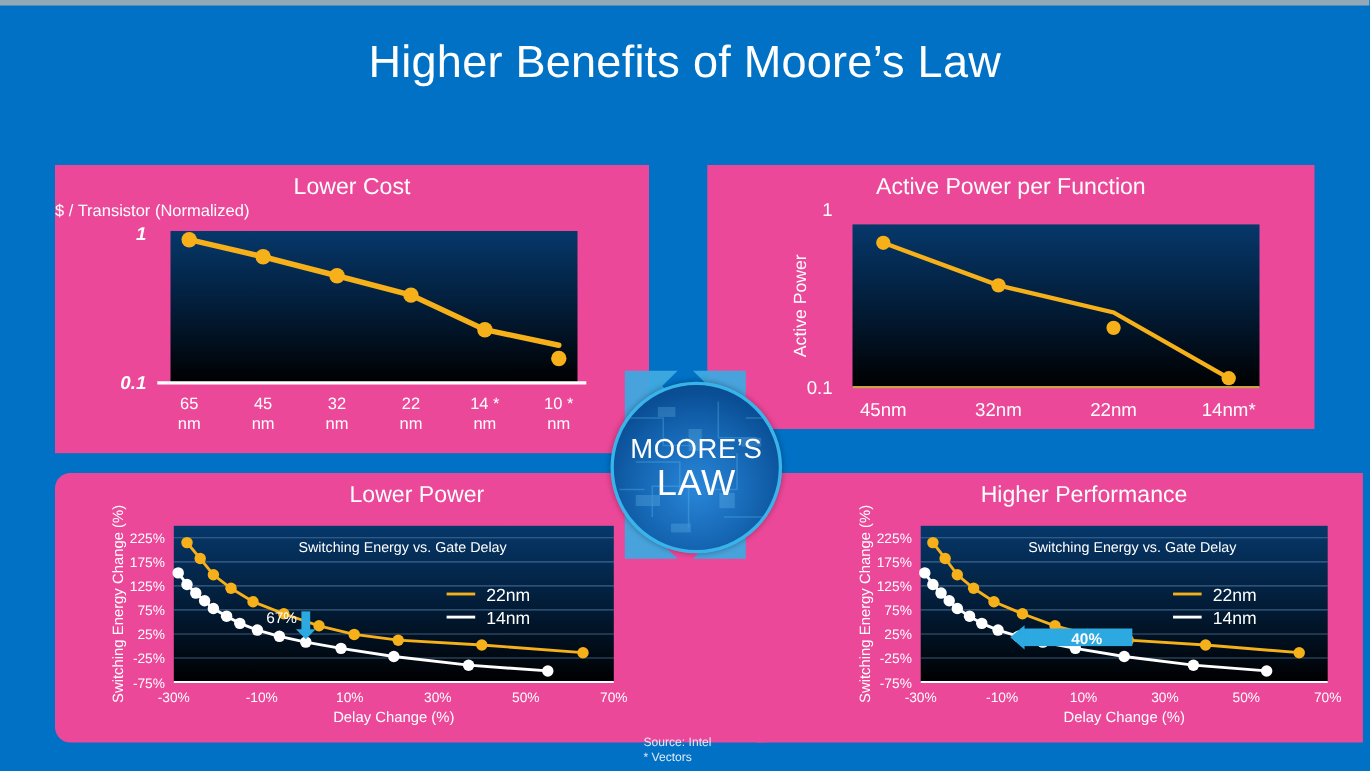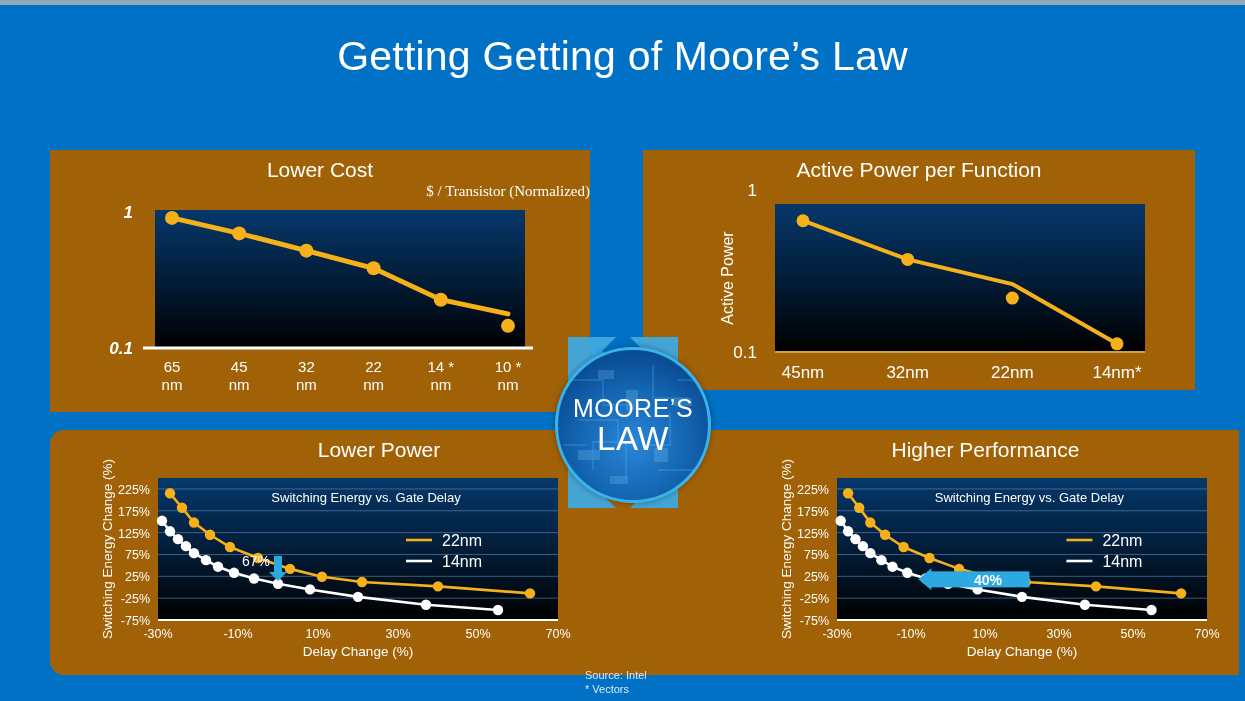--- a/index.html
+++ b/index.html
@@ -14,33 +14,33 @@
   
   .title{
     position:absolute;left:0;top:32px;width:1245px;
     text-align:center;color:#ffffff;
     font-size:41px;line-height:48px;font-weight:400;
     letter-spacing:.2px;
   }
   .title .l2{display:block;}
 
   
-  .panel{position:absolute;background:#a16207;}
+  .panel{position:absolute;background:#ec4899;}
   #panel-cost{left:50px;top:150px;width:540px;height:262px;}
   #panel-power{left:643px;top:150px;width:552px;height:240px;}
   #panel-lowpower{left:50px;top:430px;width:658px;height:245px;border-radius:14px;}
   #panel-perf{left:688px;top:430px;width:507px;height:245px;padding-left:44px;}
 
   .panel-title{
     text-align:center;color:#ffffff;font-size:21px;
     padding-top:8px;font-weight:400;
   }
   .panel-sub{
-    text-align:right;color:#ffffff;font-size:15px;
-    padding-top:1px;font-weight:400;font-family:Liberation Serif, serif;
+    text-align:left;color:#ffffff;font-size:15px;
+    padding-top:1px;font-weight:400;
   }
   svg{display:block;overflow:visible;}
   text{font-family:"Liberation Sans", sans-serif;fill:#ffffff;}
 
   
   #moore-badge{
     position:absolute;left:498px;top:325px;width:250px;height:195px;
   }
   .badge-circle{
     position:absolute;left:57px;top:22px;width:150px;height:150px;
@@ -59,21 +59,21 @@
   }
   .badge-text .b1{font-size:25px;line-height:27px;}
   .badge-text .b2{font-size:33px;line-height:34px;}
 </style>
 </head>
 <body>
 
 <div class="topstrip"></div>
 
 <div class="title">
-  <span class="l1">Getting Getting of Moore’s Law</span>
+  <span class="l1">Higher Benefits of Moore’s Law</span>
 </div>
 
 <div class="panel" id="panel-cost">
   <div class="panel-title">Lower Cost</div>
   <div class="panel-sub">$ / Transistor (Normalized)</div>
   <svg id="svg-cost" width="540" height="205" viewBox="0 0 540 205">
       <defs>
         <linearGradient id="gc1" x1="0" y1="0" x2="0" y2="1">
           <stop offset="0" stop-color="#06386b"></stop>
           <stop offset="0.55" stop-color="#021a33"></stop>

